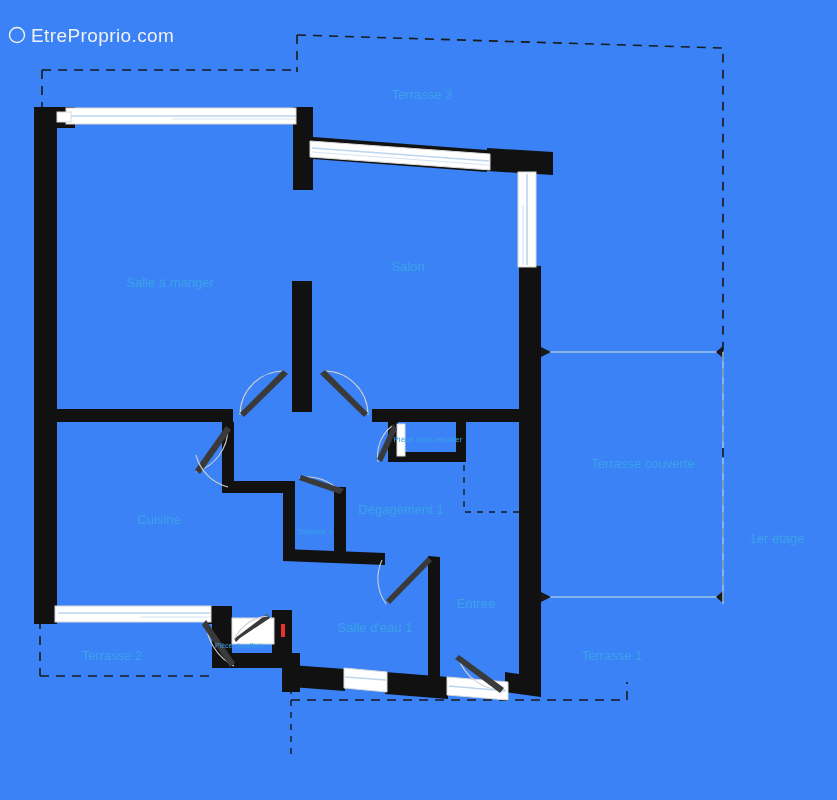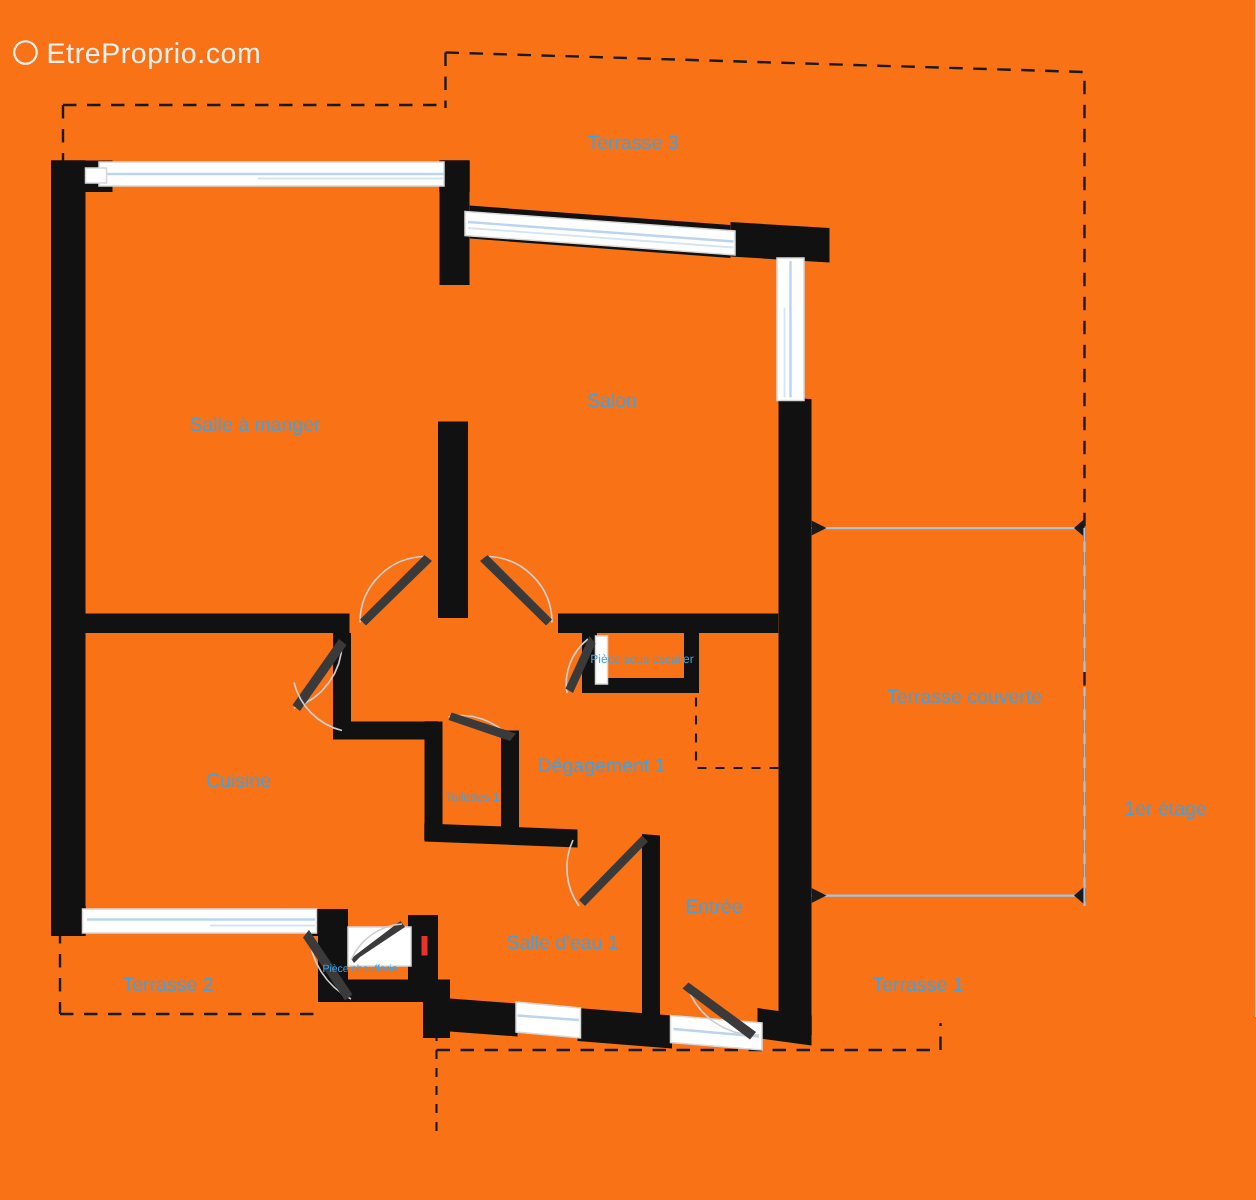--- a/index.html
+++ b/index.html
@@ -7,21 +7,21 @@
     padding: 0;
     background: #ffffff;
   }
   body {
     font-family: "Liberation Sans", sans-serif;
   }
   #plan-root {
     position: relative;
     width: 837px;
     height: 800px;
-    background: #f97316;
+    background: #3b82f6;
     overflow: hidden;
   }
   #plan-svg {
     position: absolute;
     left: 0;
     top: 0;
     width: 837px;
     height: 800px;
     display: block;
   }

